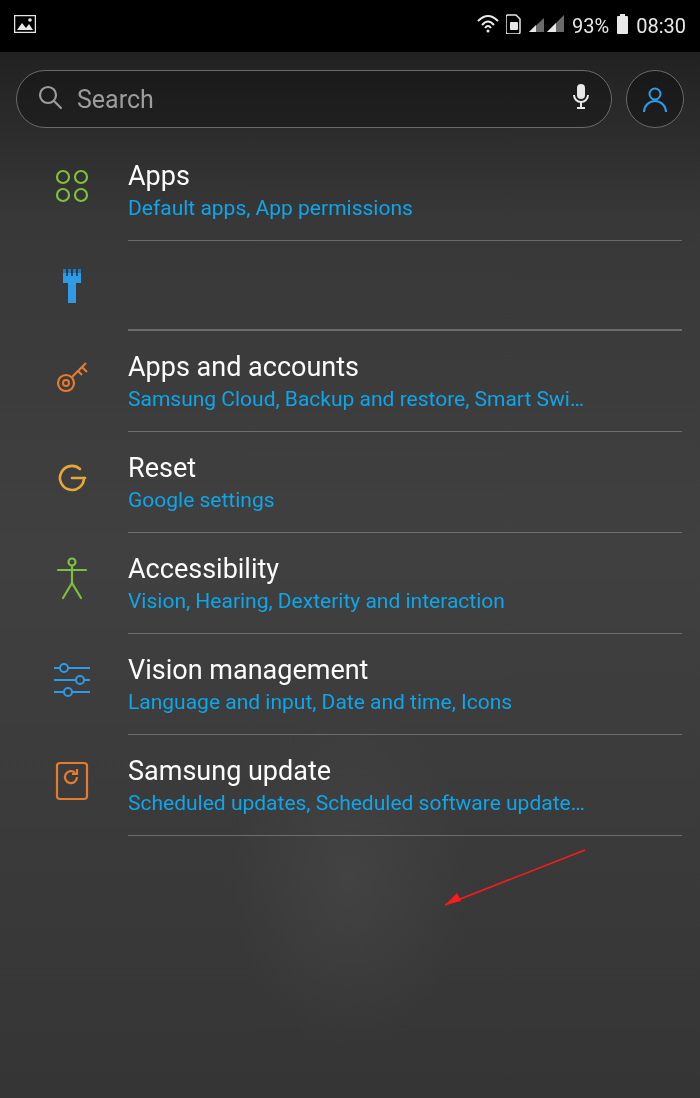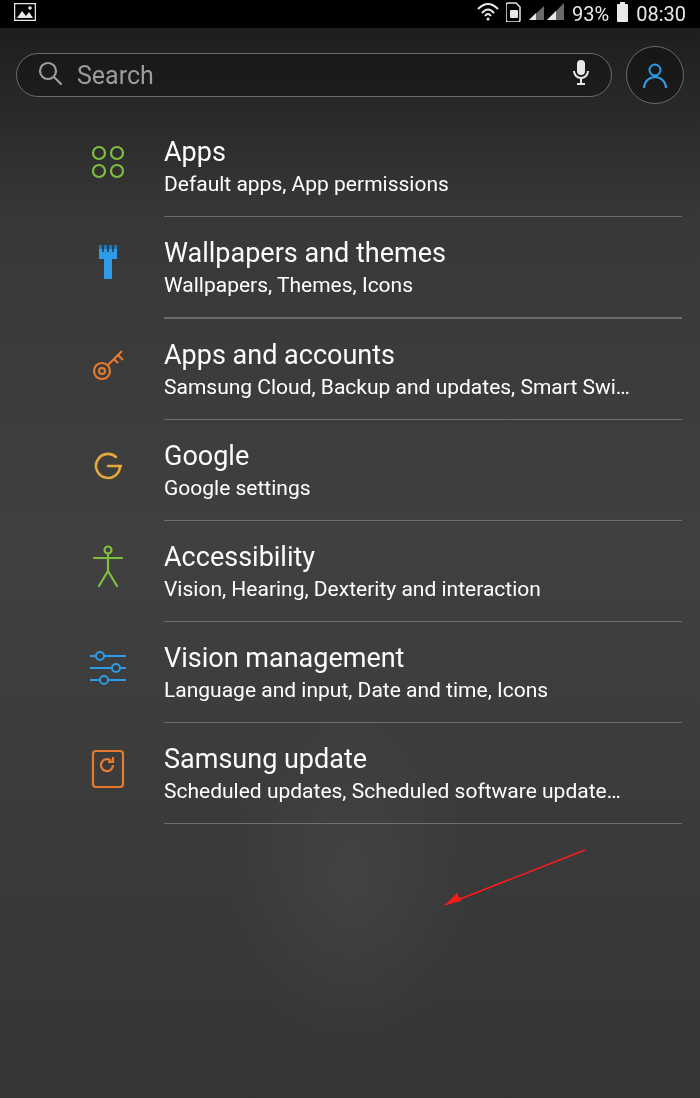--- a/index.html
+++ b/index.html
@@ -12,21 +12,21 @@
     height: 1098px;
     background: #3a3a3a;
     background-image: radial-gradient(ellipse 200px 280px at 50% 80%, rgba(80,80,80,0.4) 0%, transparent 60%),
                       linear-gradient(180deg, #1a1a1a 0%, #383838 20%, #404040 50%, #353535 100%);
     font-family: -apple-system, Roboto, "Segoe UI", sans-serif;
     color: #fff;
     overflow: hidden;
     position: relative;
   }
   .status-bar {
-    height: 28px;
+    height: 52px;
     background: #000;
     display: flex;
     align-items: center;
     justify-content: space-between;
     padding: 0 14px;
     font-size: 20px;
     color: #e8e8e8;
   }
   .status-left .pic-icon {
     display:inline-block;
@@ -37,21 +37,21 @@
     gap: 7px;
   }
   .search-row {
     display: flex;
     align-items: center;
     padding: 18px 16px 12px 16px;
     gap: 14px;
   }
   .search-pill {
     flex: 1;
-    height: 44px;
+    height: 58px;
     border: 1.5px solid #6a6a6a;
     border-radius: 30px;
     display: flex;
     align-items: center;
     padding: 0 20px;
     background: rgba(0,0,0,0.25);
     gap: 14px;
   }
   .search-pill .search-text {
     flex: 1;
@@ -63,21 +63,20 @@
     height: 58px;
     border: 1.5px solid #6a6a6a;
     border-radius: 50%;
     background: rgba(0,0,0,0.3);
     display: flex;
     align-items: center;
     justify-content: center;
   }
   .list {
     padding: 0 0 0 10px;
-    margin-left: 36px;
   }
   .item {
     display: flex;
     align-items: flex-start;
     padding: 20px 20px 20px 40px;
     gap: 34px;
   }
   .item-icon {
     width: 44px;
     height: 44px;
@@ -91,21 +90,21 @@
     flex: 1;
     min-width: 0;
   }
   .item-title {
     color: #fcfcfc;
     font-size: 27px;
     font-weight: 400;
     margin-bottom: 4px;
   }
   .item-sub {
-    color: #ffffff;
+    color: #0ea5e9;
     font-size: 21px;
     white-space: nowrap;
     overflow: hidden;
     text-overflow: ellipsis;
   }
   .divider {
     height: 1px;
     background: rgba(200,200,200,0.35);
     margin-left: 118px;
     margin-right: 18px;
@@ -214,55 +213,51 @@
     <div class="item-icon">
       <svg width="34" height="40" viewBox="0 0 34 40">
           <rect x="8" y="2" width="18" height="14" fill="#2f9be6"></rect>
           <rect x="8" y="2" width="18" height="4" fill="#0a0a0a" opacity="0.25"></rect>
           <line x1="12" y1="2" x2="12" y2="9" stroke="#1a1a1a" stroke-width="1.2"></line>
           <line x1="17" y1="2" x2="17" y2="9" stroke="#1a1a1a" stroke-width="1.2"></line>
           <line x1="22" y1="2" x2="22" y2="9" stroke="#1a1a1a" stroke-width="1.2"></line>
           <rect x="13" y="16" width="8" height="20" fill="#2f9be6"></rect>
         </svg>
     </div>
-    <div class="item-body">
-      <div class="item-title">Wallpapers and themes</div>
-      <div class="item-sub">Wallpapers, Themes, Icons</div>
-    </div>
   </div>
   <div class="divider"></div>
 
   <div class="divider"></div>
 
   <div class="item">
     <div class="item-icon">
       <svg width="40" height="40" viewBox="0 0 40 40">
           <circle cx="14" cy="26" r="8" fill="none" stroke="#e67a2f" stroke-width="2.2"></circle>
           <circle cx="14" cy="26" r="3" fill="none" stroke="#e67a2f" stroke-width="2"></circle>
           <line x1="20" y1="20" x2="34" y2="6" stroke="#e67a2f" stroke-width="2.2"></line>
           <line x1="30" y1="10" x2="35" y2="15" stroke="#e67a2f" stroke-width="2.2"></line>
           <line x1="26" y1="14" x2="30" y2="18" stroke="#e67a2f" stroke-width="2.2"></line>
         </svg>
     </div>
     <div class="item-body">
       <div class="item-title">Apps and accounts</div>
-      <div class="item-sub">Samsung Cloud, Backup and updates, Smart Swi…</div>
+      <div class="item-sub">Samsung Cloud, Backup and restore, Smart Swi…</div>
     </div>
   </div>
   <div class="divider"></div>
 
   <div class="item">
     <div class="item-icon">
       <svg width="38" height="38" viewBox="0 0 38 38">
           <path d="M31 19 a12 12 0 1 1 -4 -9" fill="none" stroke="#e6a83a" stroke-width="2.6" stroke-linecap="round"></path>
           <line x1="19" y1="19" x2="32" y2="19" stroke="#e6a83a" stroke-width="2.6" stroke-linecap="round"></line>
         </svg>
     </div>
     <div class="item-body">
-      <div class="item-title">Google</div>
+      <div class="item-title">Reset</div>
       <div class="item-sub">Google settings</div>
     </div>
   </div>
   <div class="divider"></div>
 
   <div class="item">
     <div class="item-icon">
       <svg width="36" height="44" viewBox="0 0 36 44">
           <circle cx="18" cy="5" r="3.5" fill="none" stroke="#7fbf3f" stroke-width="2.2"></circle>
           <line x1="4" y1="13" x2="32" y2="13" stroke="#7fbf3f" stroke-width="2.2" stroke-linecap="round"></line>

